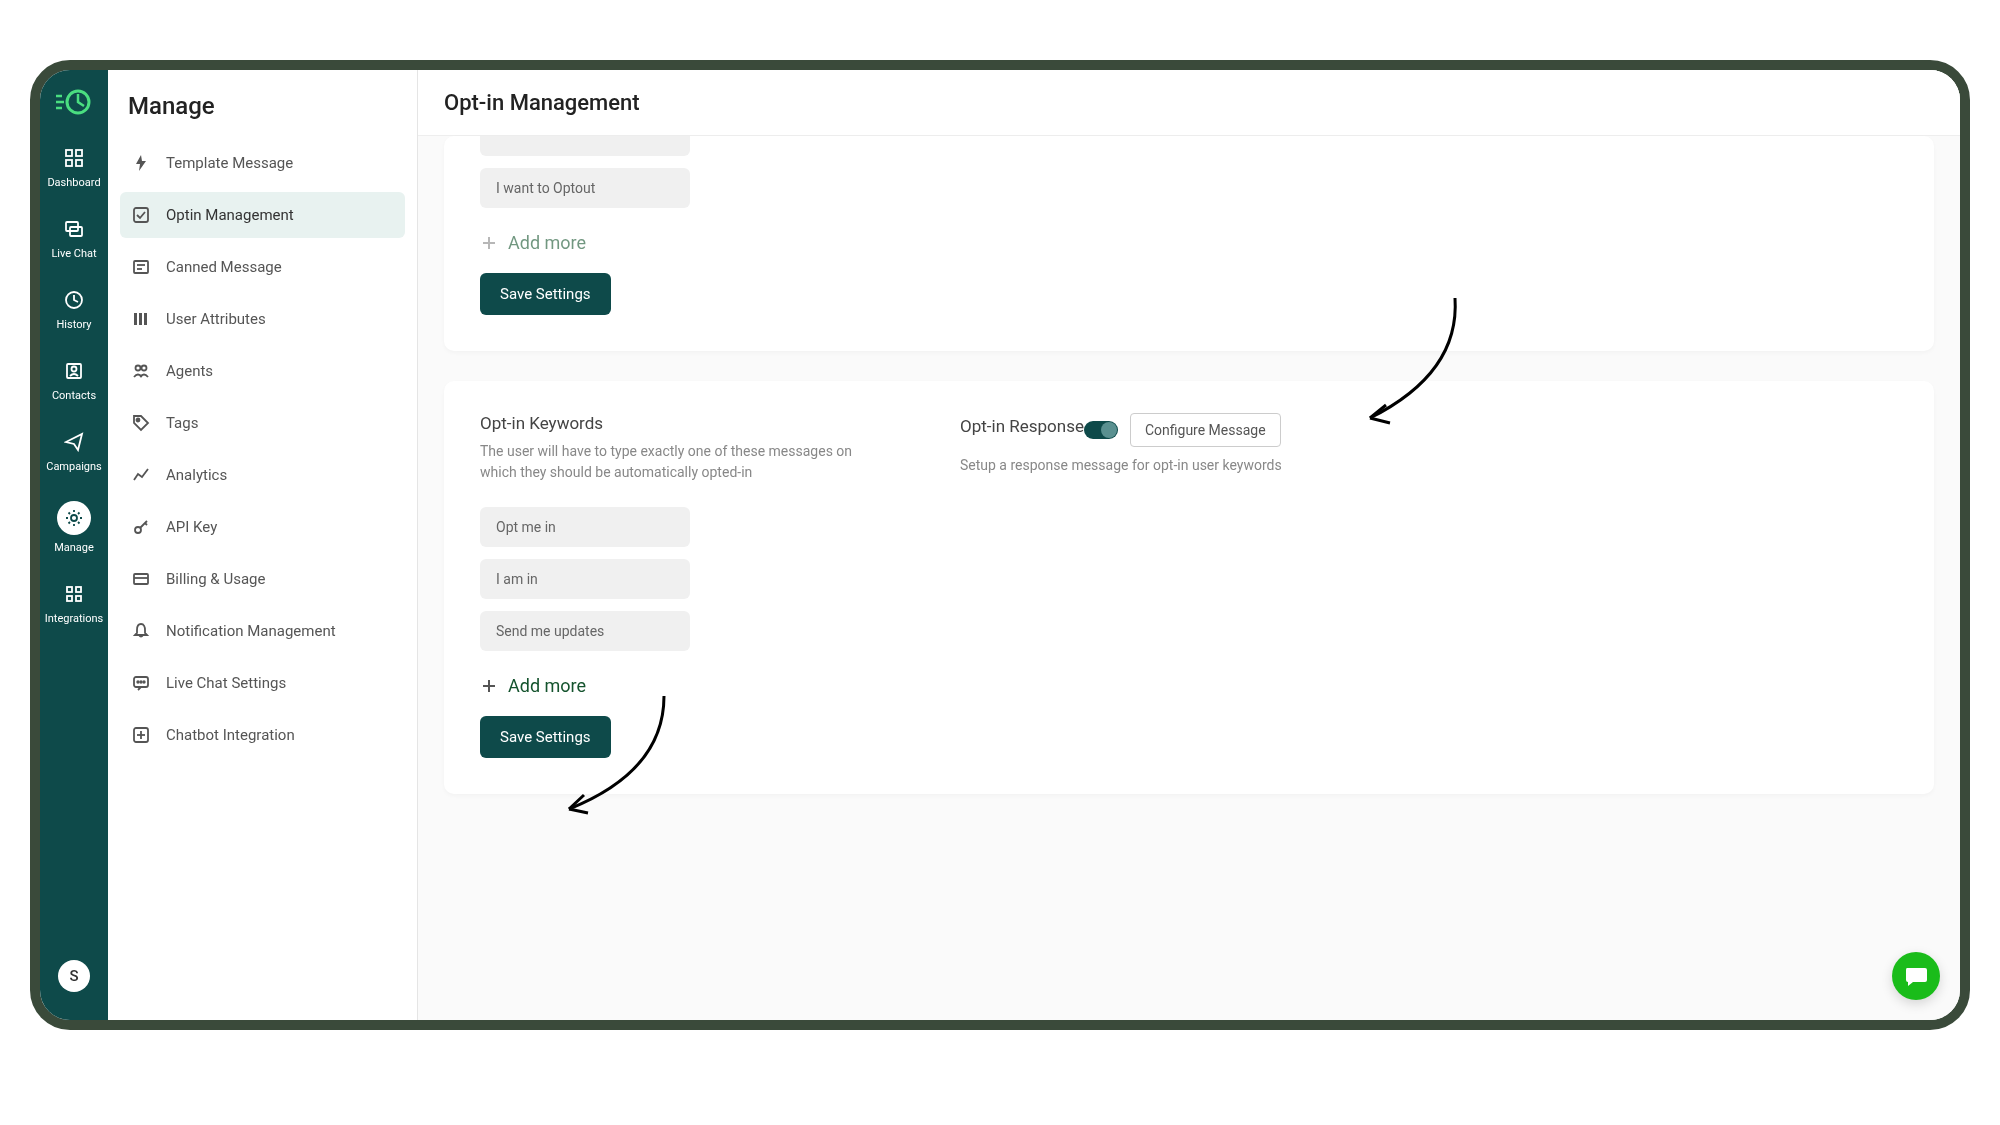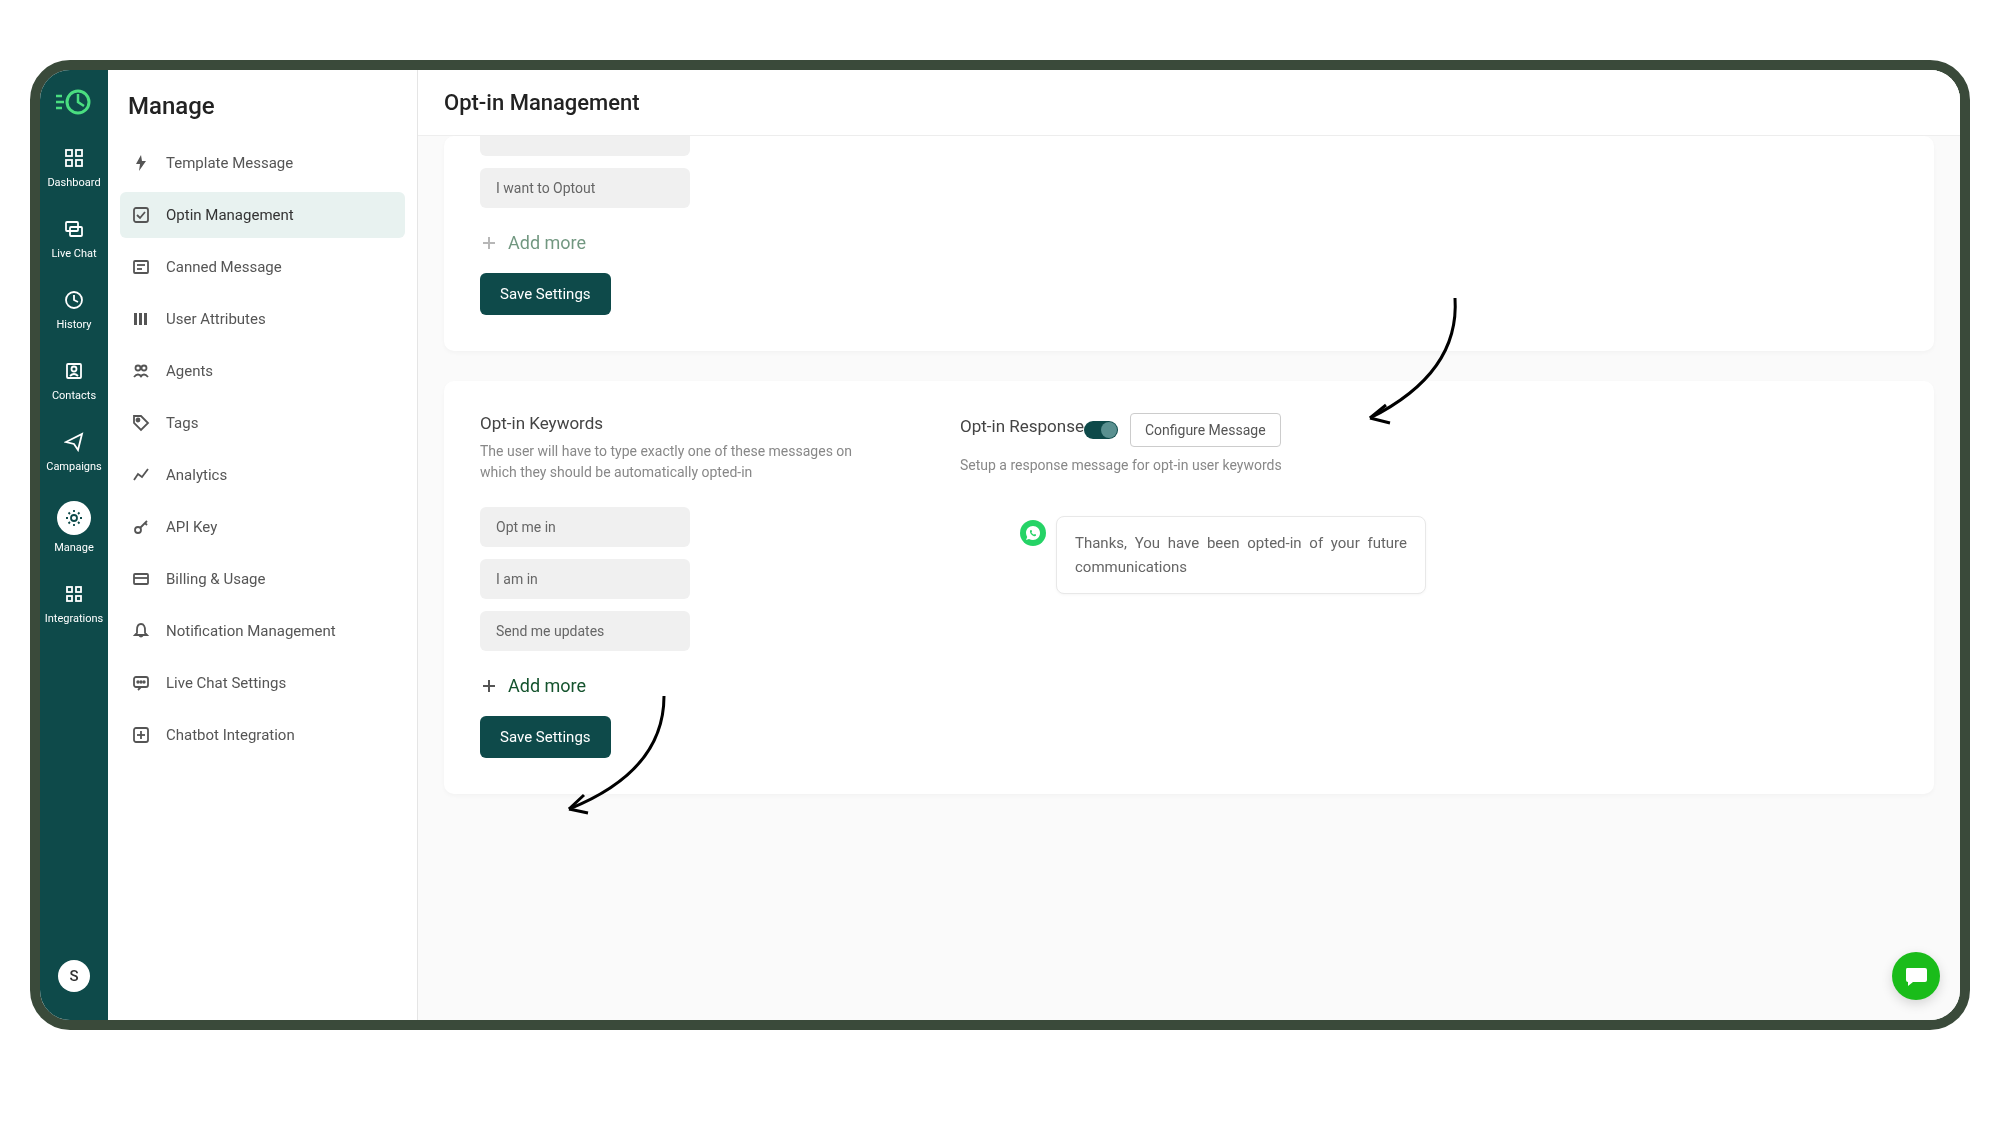--- a/index.html
+++ b/index.html
@@ -295,28 +295,20 @@
 
         <div class="card-right">
           <div class="response-header">
             <div class="section-title">Opt-in Response</div>
             <div class="response-controls">
               <div class="toggle"></div>
               <button class="config-btn">Configure Message</button>
             </div>
           </div>
           <div class="section-desc" style="max-width:none">Setup a response message for opt-in user keywords</div>
-          <div class="chat-preview" style="margin-left:60px">
-            <div class="wa-icon">
-                <svg width="16" height="16" viewBox="0 0 16 16" fill="#fff">
-                  <path d="M8 1 C4 1 1 4 1 8 C1 9.5 1.5 10.8 2.2 12 L1 15 L4 14 C5.2 14.6 6.5 15 8 15 C12 15 15 12 15 8 C15 4 12 1 8 1 Z M11 10.5 C10.7 11 9.8 11.5 9 11.2 C7 10.5 5.5 9 5 7 C4.8 6.2 5.2 5.3 5.7 5 L6.5 5 L7 6.5 L6.5 7.5 C7 8.5 8 9.3 9 9.7 L9.8 9 L11 9.5 L11 10.5 Z"></path>
-                </svg>
-              </div>
-            <div class="chat-bubble">Thanks, You have been opted-in of your future communications</div>
-          </div>
 
           <svg class="arrow-svg" style="left:390px; top:-120px;" width="120" height="140">
               <path d="M105 5 Q110 80 20 125" stroke="#000" stroke-width="3" fill="none"></path>
               <path d="M20 125 L36 112 M20 125 L40 130" stroke="#000" stroke-width="3" fill="none"></path>
             </svg>
         </div>
       </div>
     </div>
 
     <div class="help-fab">

